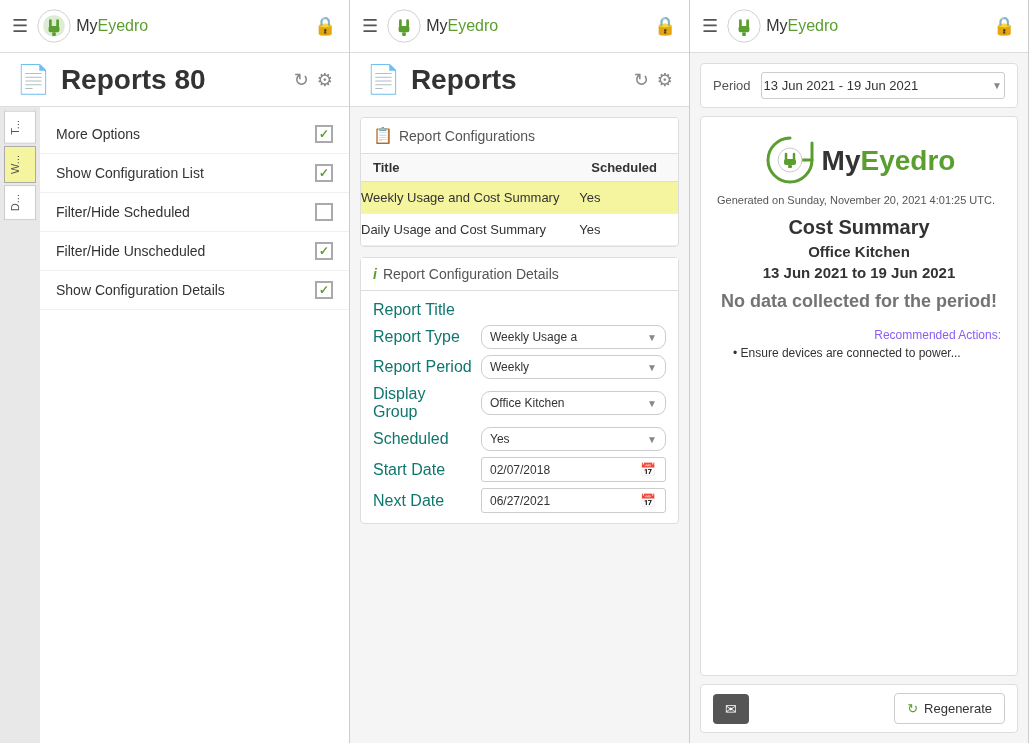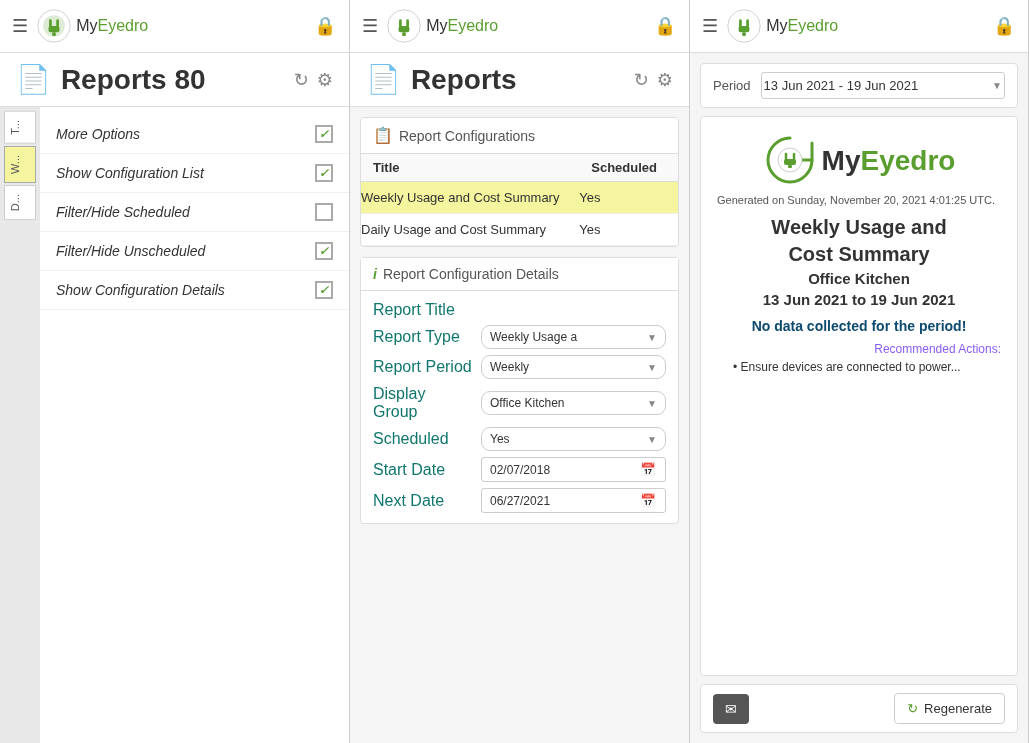--- a/index.html
+++ b/index.html
@@ -55,21 +55,20 @@
       flex: 1;
       overflow-y: auto;
     }
     .sidebar-list { padding: 8px 0; }
     .sidebar-item {
       display: flex;
       align-items: center;
       padding: 10px 16px;
       border-bottom: 1px solid #f0f0f0;
       justify-content: space-between;
-      font-style: italic;
     }
     .sidebar-item-label { font-size: 14px; color: #333; }
     .checkbox {
       width: 18px; height: 18px;
       border: 2px solid #aaa;
       display: flex; align-items: center; justify-content: center;
       font-size: 12px; color: #5a9e2f;
       background: white;
       flex-shrink: 0;
     }
@@ -226,21 +225,21 @@
       overflow: hidden;
     }
 
     .preview-logo { display: flex; align-items: center; gap: 4px; margin-bottom: 6px; }
 
     .preview-generated { font-size: 11px; color: #555; margin-bottom: 10px; text-align: left; width: 100%; }
 
     .preview-title { font-size: 20px; font-weight: bold; color: #333; margin-bottom: 4px; }
     .preview-subtitle { font-size: 15px; font-weight: bold; color: #333; margin-bottom: 4px; }
     .preview-date { font-size: 15px; font-weight: bold; color: #333; margin-bottom: 10px; }
-    .preview-error { font-size: 14px; font-weight: bold; color: #0c4a6e; margin-bottom: 8px; }
+    .preview-error { font-size: 18px; font-weight: bold; color: #737373; margin-bottom: 16px; }
     .preview-recommended { font-size: 12px; color: #8b5cf6; text-align: right; width: 100%; margin-bottom: 4px; }
     .preview-bullet { font-size: 12px; color: #333; text-align: left; width: 100%; padding-left: 16px; }
 
     
     .preview-footer {
       background: white;
       border: 1px solid #ddd;
       border-radius: 4px;
       padding: 8px 12px;
       display: flex;
@@ -513,21 +512,20 @@
           <rect x="21" y="26" width="12" height="6" rx="2" fill="#5a9e2f"></rect>
           <rect x="25" y="32" width="4" height="3" rx="1" fill="#5a9e2f"></rect>
         </svg>
         <span style="font-size:28px; font-weight:bold;">
           <span style="color:#333;">My</span><span style="color:#5a9e2f;">Eyedro</span>
         </span>
       </div>
 
       <div class="preview-generated">Generated on Sunday, November 20, 2021 4:01:25 UTC.</div>
 
-      <div class="preview-title">Weekly Usage and</div>
       <div class="preview-title">Cost Summary</div>
       <div class="preview-subtitle">Office Kitchen</div>
       <div class="preview-date">13 Jun 2021 to 19 Jun 2021</div>
 
       <div class="preview-error">No data collected for the period!</div>
 
       <div class="preview-recommended">Recommended Actions:</div>
       <div class="preview-bullet">• <span>Ensure devices are connected to power...</span></div>
     </div>
 

